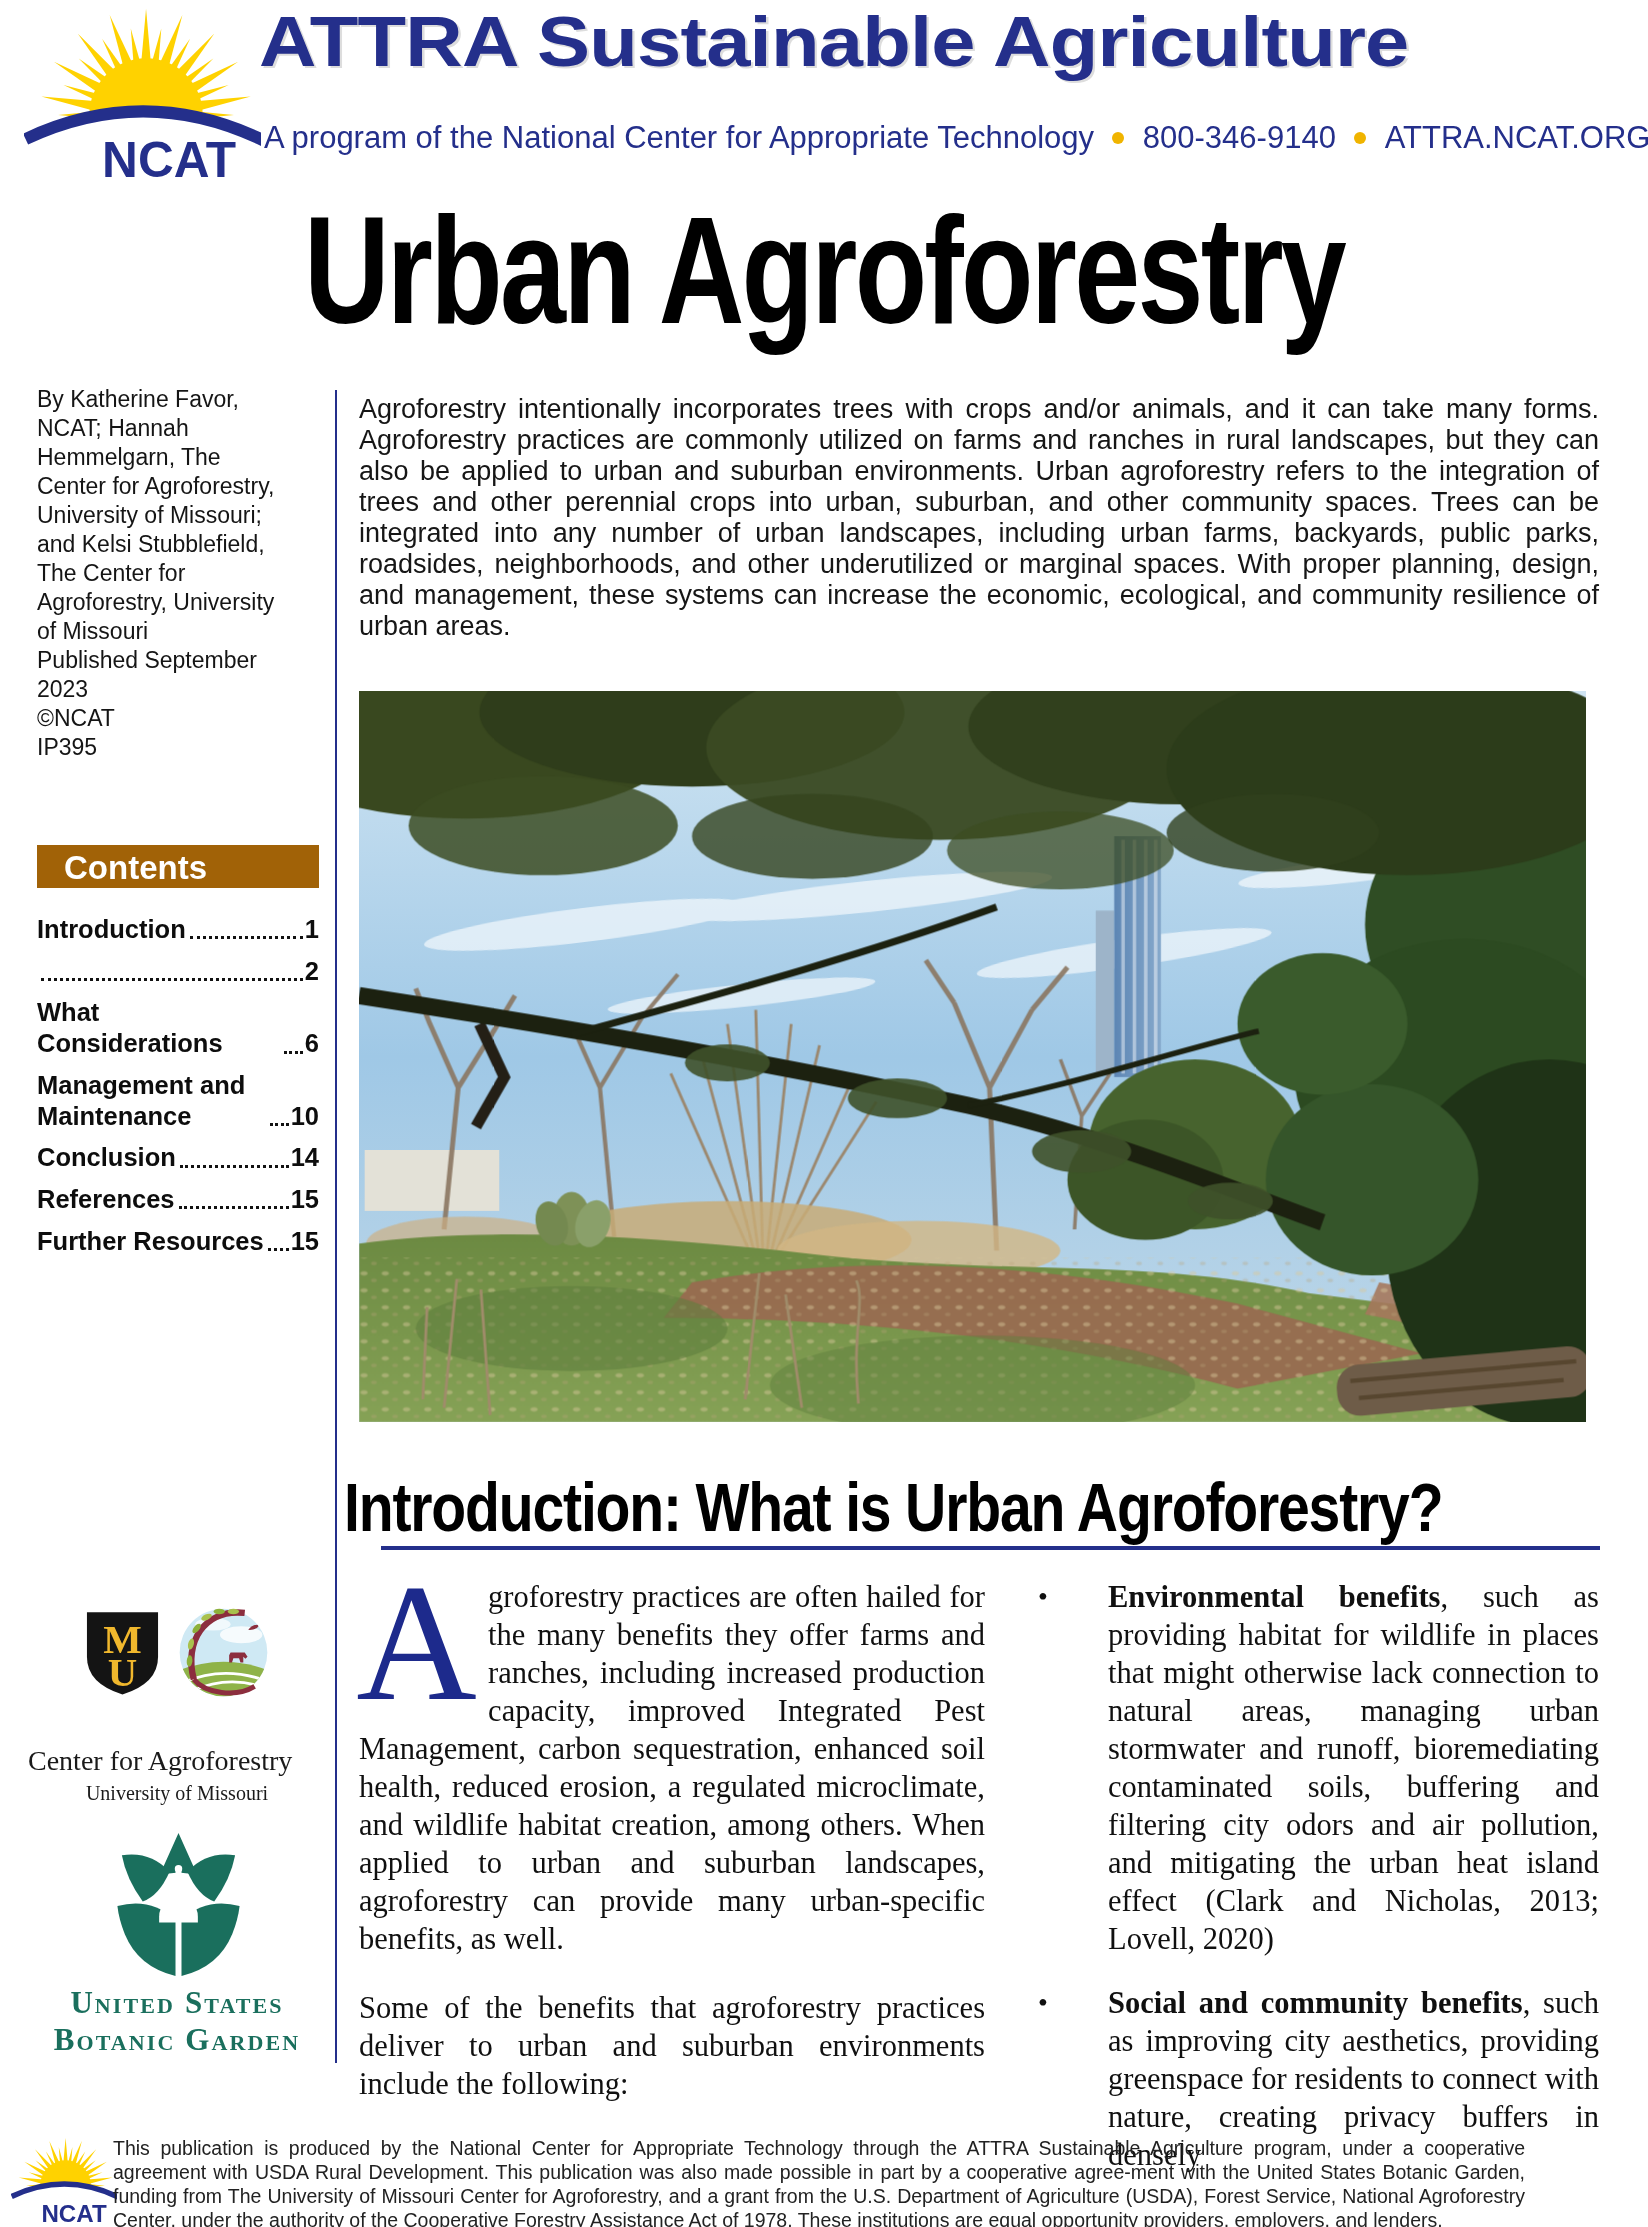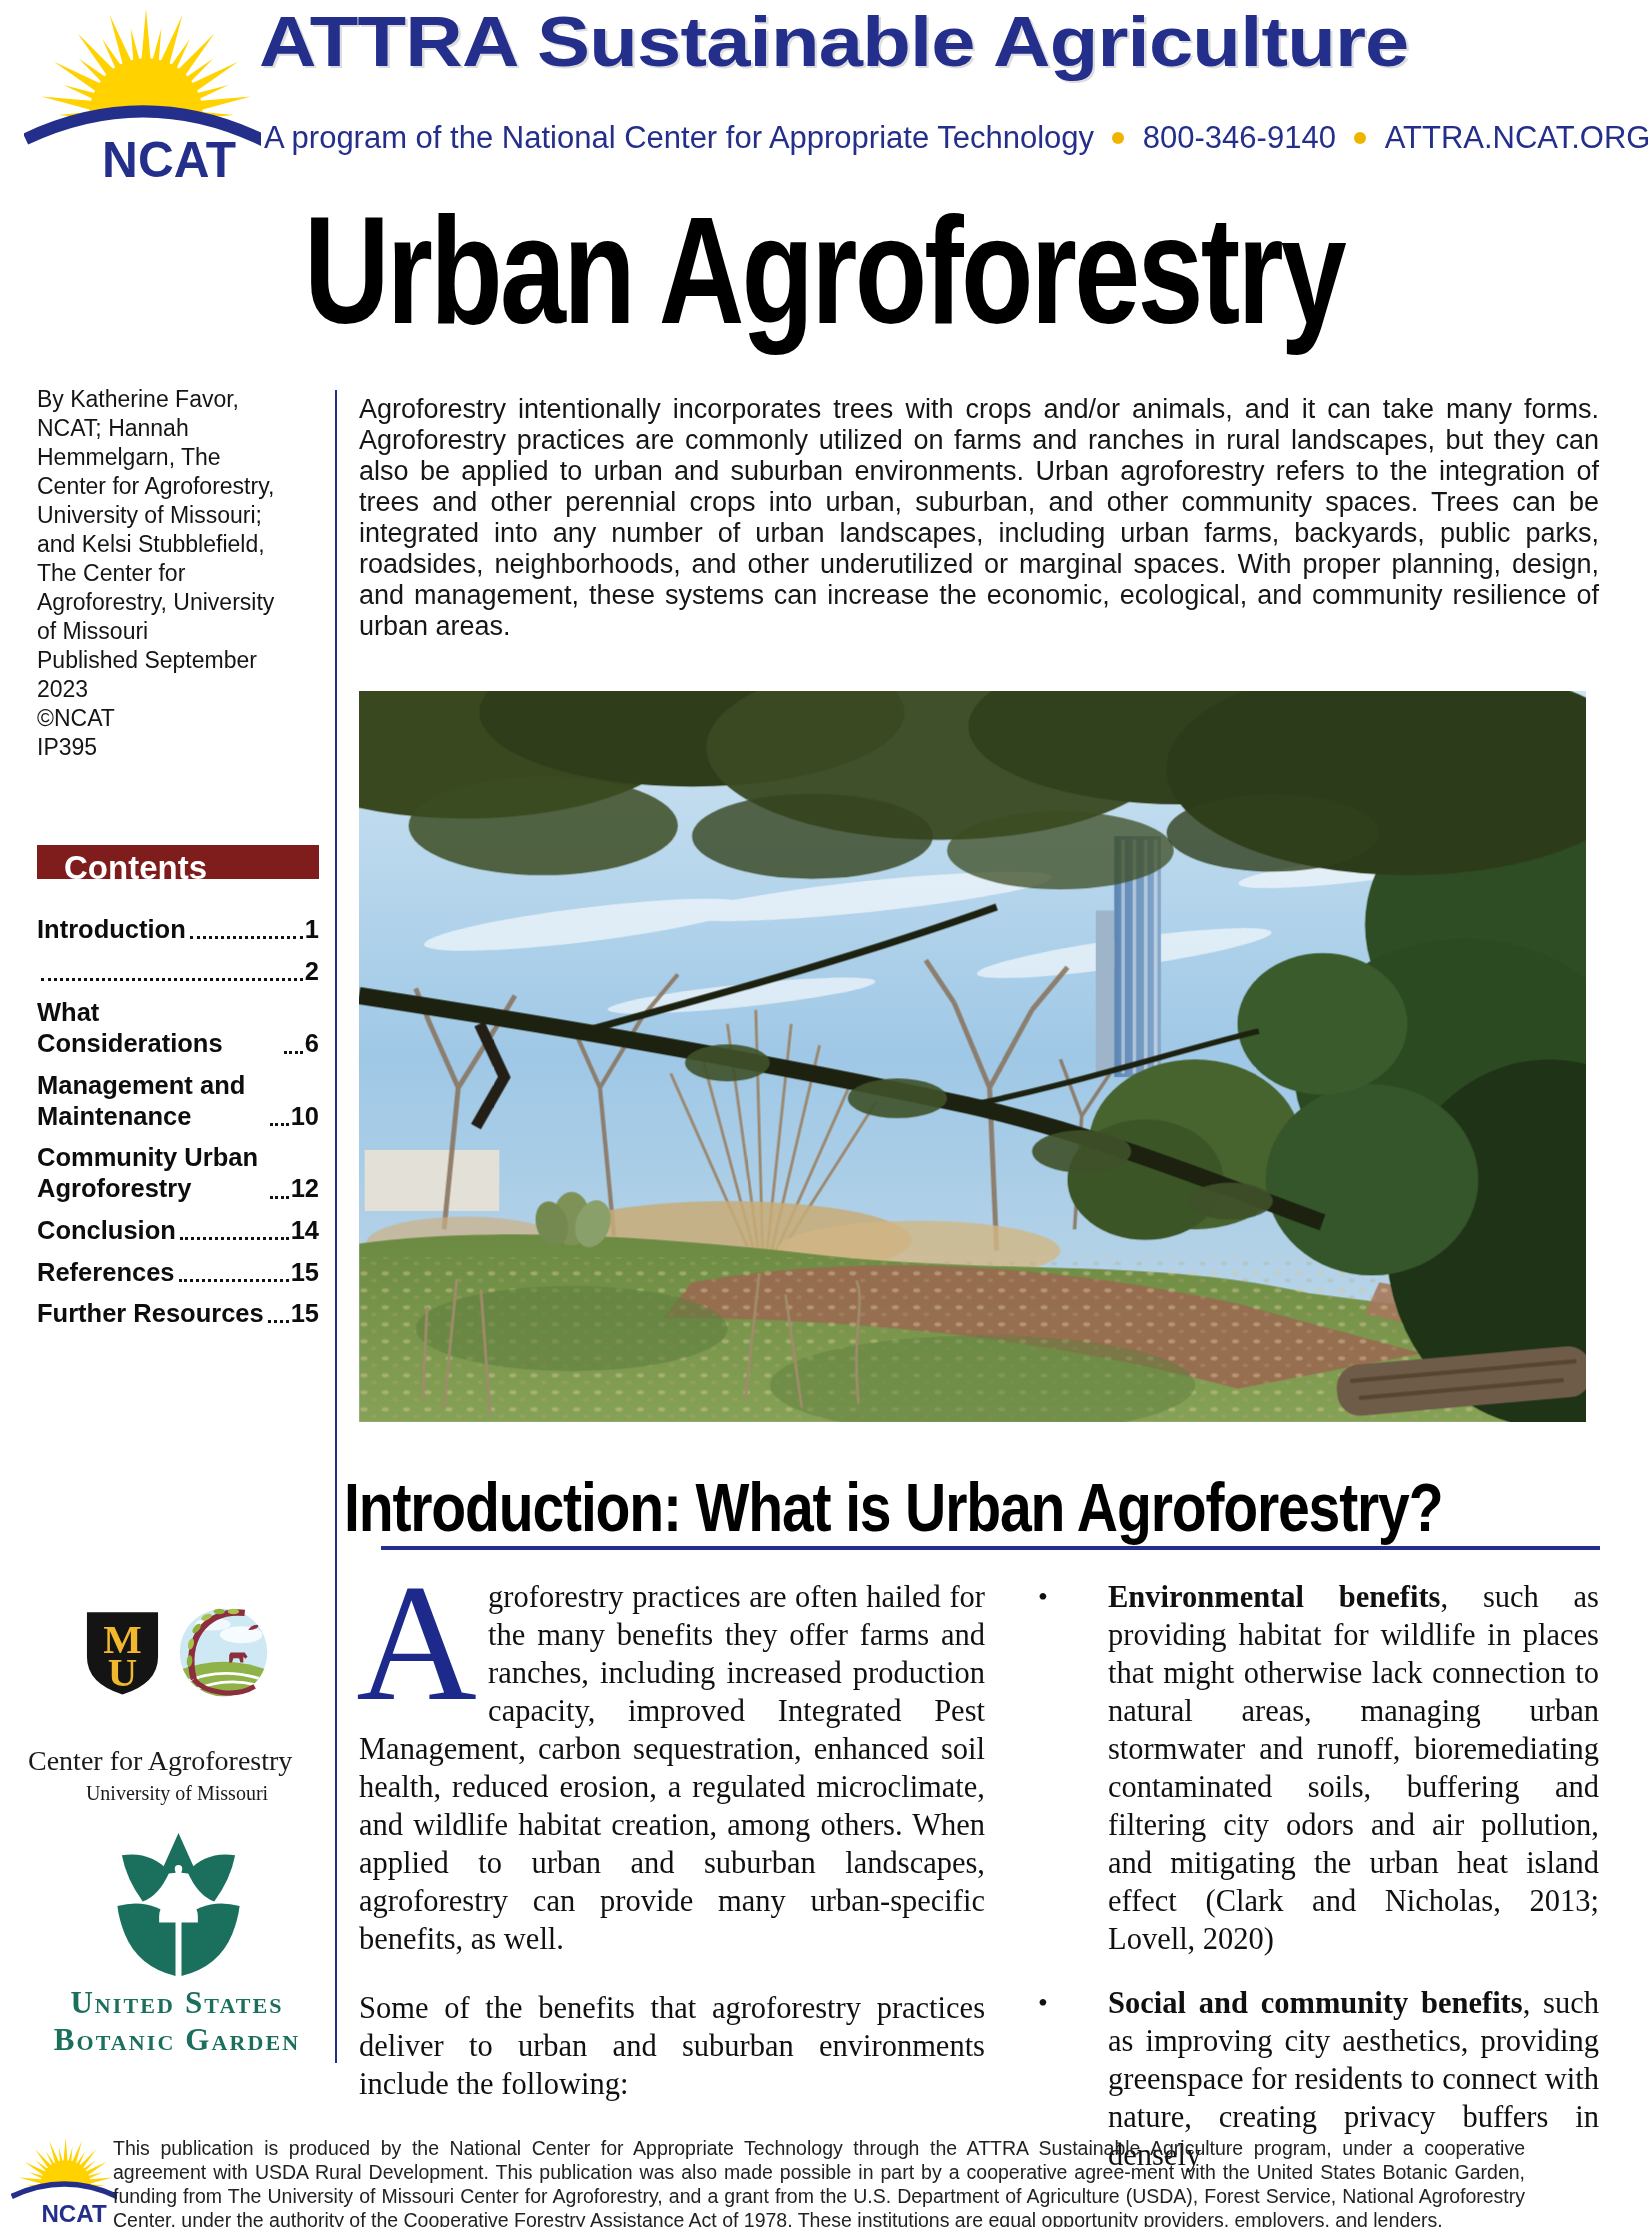--- a/index.html
+++ b/index.html
@@ -15,21 +15,21 @@
     gap:18.4px;white-space:nowrap;}
   .gold-dot{width:12px;height:12px;border-radius:50%;background:#f0b400;display:inline-block;}
 
   
   .page-title{left:0;top:183px;width:1648px;text-align:center;font-size:152px;font-weight:bold;
     color:#000;letter-spacing:-3.5px;transform:scaleX(0.78);transform-origin:50% 50%;white-space:nowrap;}
 
   
   .byline{left:37px;top:385px;width:259px;font-size:23px;line-height:29px;color:#151515;}
   .vrule{left:335px;top:390px;width:2.1px;height:1673px;background:#242f8b;}
-  .contents-box{left:37px;top:845px;width:282px;height:34px;background:#7f1d1d;color:#fff;
+  .contents-box{left:37px;top:845px;width:282px;height:43px;background:#a16207;color:#fff;
     font-size:33px;font-weight:bold;line-height:45px;padding-left:0;box-sizing:border-box;}
   .contents-box span{margin-left:27px;}
   .toc{left:37px;top:914px;width:282px;}
   .toc-row{display:flex;align-items:flex-end;font-size:25.5px;font-weight:bold;line-height:31px;
     margin-bottom:10.6px;color:#0d0d0d;}
   .toc-label{flex:0 1 auto;}
   .toc-leader{flex:1 1 auto;border-bottom:3.5px dotted #121212;margin:0 2.1px 5.7px 4.3px;min-width:18.4px;}
   .toc-page{flex:0 0 auto;}
 
   .logo-row{left:37px;top:1603px;width:282px;display:flex;justify-content:center;align-items:center;gap:11.3px;}
@@ -140,25 +140,20 @@
     </div>
     <div class="toc-row">
       <span class="toc-label">What Considerations</span>
       <span class="toc-leader"></span>
       <span class="toc-page">6</span>
     </div>
     <div class="toc-row">
       <span class="toc-label">Management and Maintenance</span>
       <span class="toc-leader"></span>
       <span class="toc-page">10</span>
-    </div>
-    <div class="toc-row">
-      <span class="toc-label">Community Urban Agroforestry</span>
-      <span class="toc-leader"></span>
-      <span class="toc-page">12</span>
     </div>
     <div class="toc-row">
       <span class="toc-label">Conclusion</span>
       <span class="toc-leader"></span>
       <span class="toc-page">14</span>
     </div>
     <div class="toc-row">
       <span class="toc-label">References</span>
       <span class="toc-leader"></span>
       <span class="toc-page">15</span>

